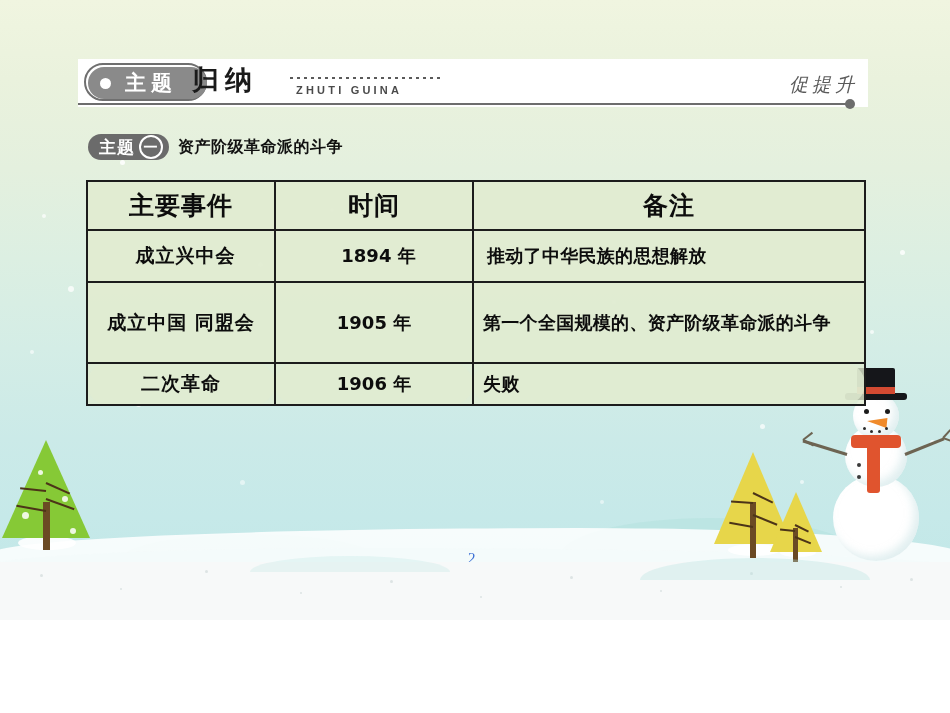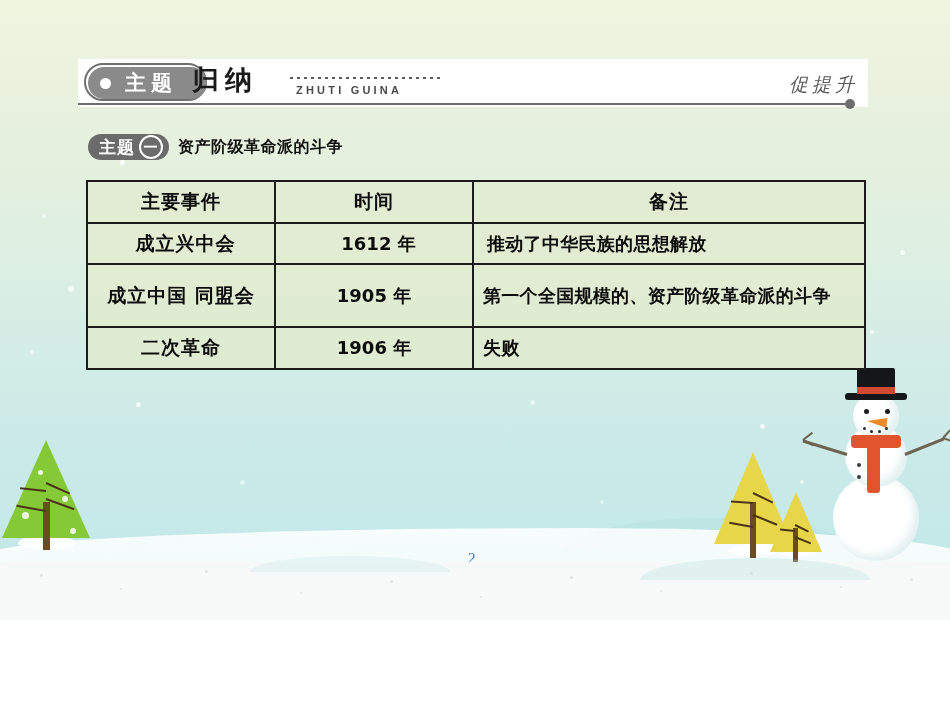--- a/index.html
+++ b/index.html
@@ -241,21 +241,21 @@
     table-layout: fixed;
     background: rgba(225,236,209,0.80);
   }
   #summary-table td, #summary-table th {
     border: 2px solid #1c1c1c;
     font-family: "DejaVu Sans", "Liberation Sans", sans-serif;
     color: #0d0d0d;
     background: rgba(225,236,209,0.72);
   }
   #summary-table th {
-    font-size: 19px;
+    font-size: 25px;
     font-weight: bold;
     text-align: center;
     padding: 7px 4px;
     letter-spacing: 1px;
   }
   .col-event  { width: 188px; }
   .col-time   { width: 198px; }
   .col-remark { width: 392px; }
 
   td.cell-event {
@@ -276,24 +276,24 @@
   }
   td.cell-remark {
     text-align: left;
     font-size: 18px;
     font-weight: bold;
     padding: 6px 6px 6px 9px;
     line-height: 1.42;
     letter-spacing: 0.3px;
   }
 
-  .row-h1 td { height: 41px; padding-left: 13px; }
-  .row-h2 td { height: 63px; }
+  .row-h1 td { height: 52px; padding-left: 13px; }
+  .row-h2 td { height: 81px; }
   .row-h3 td { height: 97px; }
-  .row-h4 td { height: 42px; }
+  .row-h4 td { height: 42px; border-radius: 21px; }
   .row-h5 td { height: 67px; }
 
   
   .tree { position: absolute; }
   .tree .canopy {
     position: absolute;
     left: 0; top: 0;
     width: 0; height: 0;
     border-style: solid;
     border-color: transparent;
@@ -498,21 +498,21 @@
       <thead>
         <tr>
           <th>主要事件</th>
           <th>时间</th>
           <th>备注</th>
         </tr>
       </thead>
       <tbody>
         <tr class="row-h1">
           <td class="cell-event">成立兴中会</td>
-          <td class="cell-time">1612 年</td>
+          <td class="cell-time">1894 年</td>
           <td class="cell-remark">推动了中华民族的思想解放</td>
         </tr>
         <tr class="row-h2">
           <td class="cell-event">成立中国
 同盟会</td>
           <td class="cell-time">1905 年</td>
           <td class="cell-remark">第一个全国规模的、资产阶级革命派的斗争</td>
         </tr>
         <tr class="row-h4">
           <td class="cell-event">二次革命</td>

